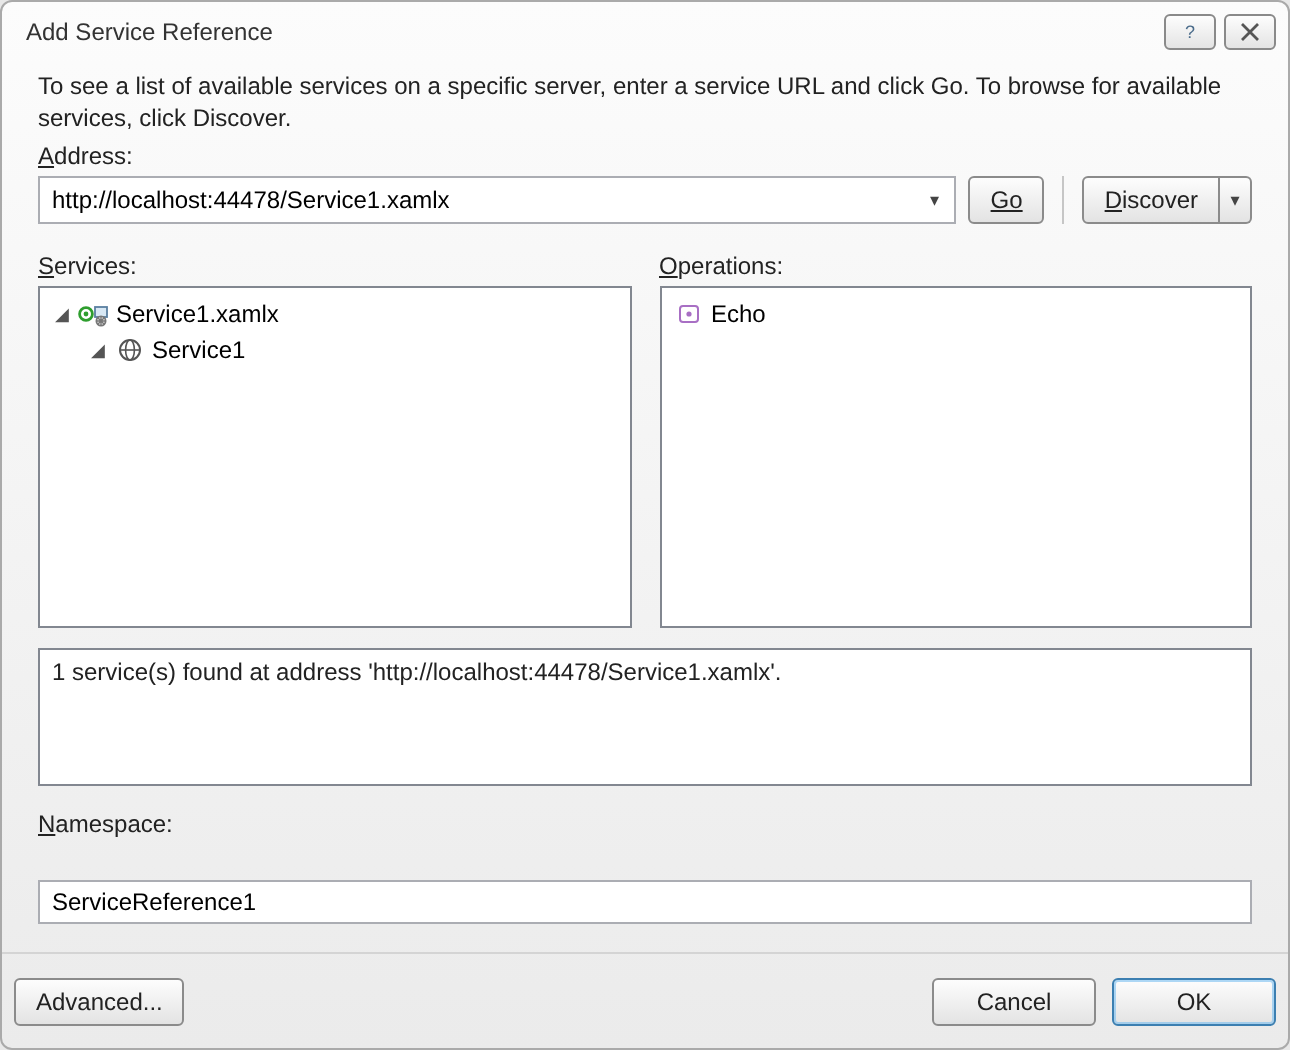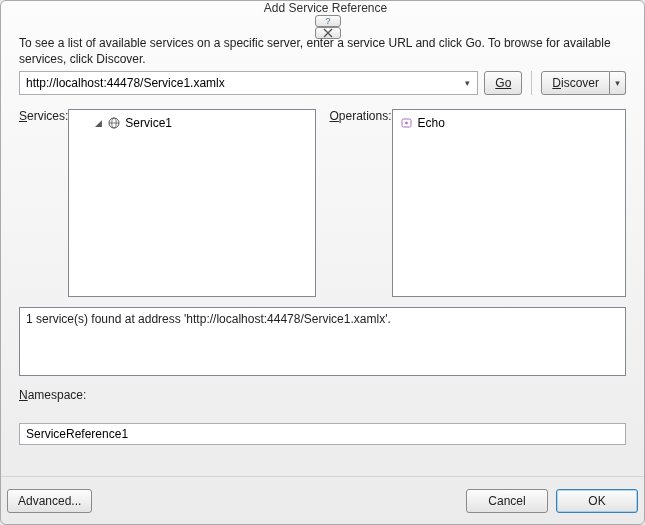--- a/index.html
+++ b/index.html
@@ -21,21 +21,20 @@
   display: flex;
   flex-direction: column;
 }
 .titlebar {
   height: 30px;
   display: flex;
   align-items: center;
   padding: 0 6px 0 12px;
   color: #333;
   font-size: 12px;
-  flex-direction: column;
 }
 .titlebar .title { flex: 1; }
 .titlebar-btn {
   width: 26px;
   height: 18px;
   margin-left: 4px;
   border: 1px solid #8a8a8a;
   border-radius: 3px;
   background: linear-gradient(to bottom, #fdfdfd, #e4e4e4);
   display: flex;
@@ -112,21 +111,21 @@
   background: linear-gradient(to bottom, #fdfdfd, #e3e3e3);
   display:flex;align-items:center;justify-content:center;font-size:9px;color:#444;
 }
 .vdiv { width:1px; background:#c6c6c6; margin:0 3px;}
 .lists {
   display: flex;
   gap: 14px;
   height: 188px;
   margin-bottom: 10px;
 }
-.list-col { flex: 1; display:flex; flex-direction:row;}
+.list-col { flex: 1; display:flex; flex-direction:column;}
 .list-col .label { margin-bottom: 3px;}
 .listbox {
   flex:1;
   border:1px solid #828790;
   background:#fff;
   overflow:auto;
   padding:4px 2px;
 }
 .tree-row {
   display:flex;align-items:center;
@@ -188,20 +187,21 @@
       <svg width="10" height="10" viewBox="0 0 10 10">
           <path d="M1 1 L9 9 M9 1 L1 9" stroke="#555" stroke-width="1.4"></path>
         </svg>
     </div>
   </div>
 
   <div class="content">
 
     <div class="instructions">To see a list of available services on a specific server, enter a service URL and click Go. To browse for available services, click Discover.</div>
 
+    <span class="label underline-first">Address:</span>
     <div class="address-row">
       <div class="combo">
         <input type="text" value="http://localhost:44478/Service1.xamlx" style="">
         <div class="drop">▾</div>
       </div>
       <button class="btn">
           <span style="text-decoration:underline">Go</span>
         </button>
       <div class="vdiv"></div>
       <div class="btn-split">
@@ -209,20 +209,31 @@
             <span><span style="text-decoration:underline">D</span><span>iscover</span></span>
           </button>
         <div class="split">▾</div>
       </div>
     </div>
 
     <div class="lists">
       <div class="list-col">
         <span class="label underline-first">Services:</span>
         <div class="listbox">
+          <div class="tree-row l1">
+            <span class="twisty open"></span>
+            <svg class="node-svg" viewBox="0 0 16 14">
+                <circle cx="4" cy="7" r="3.2" fill="none" stroke="#2e9e2e" stroke-width="1.4"></circle>
+                <circle cx="4" cy="7" r="1.2" fill="#2e9e2e"></circle>
+                <rect x="8.5" y="3.5" width="6" height="5" fill="#d8e8f4" stroke="#5a7fa0" stroke-width="0.9"></rect>
+                <circle cx="11.5" cy="10.5" r="2.3" fill="#f0f0f0" stroke="#777" stroke-width="0.9"></circle>
+                <path d="M11.5 8.2 v4.6 M9.2 10.5 h4.6 M9.9 8.9 l3.2 3.2 M13.1 8.9 l-3.2 3.2" stroke="#777" stroke-width="0.7"></path>
+              </svg>
+            <span>Service1.xamlx</span>
+          </div>
           <div class="tree-row l2">
             <span class="twisty open"></span>
             <svg class="node-svg" viewBox="0 0 16 14">
                 <circle cx="8" cy="7" r="5" fill="none" stroke="#555" stroke-width="1"></circle>
                 <ellipse cx="8" cy="7" rx="2.2" ry="5" fill="none" stroke="#555" stroke-width="0.8"></ellipse>
                 <line x1="3" y1="7" x2="13" y2="7" stroke="#555" stroke-width="0.8"></line>
               </svg>
             <span>Service1</span>
           </div>
         </div>

